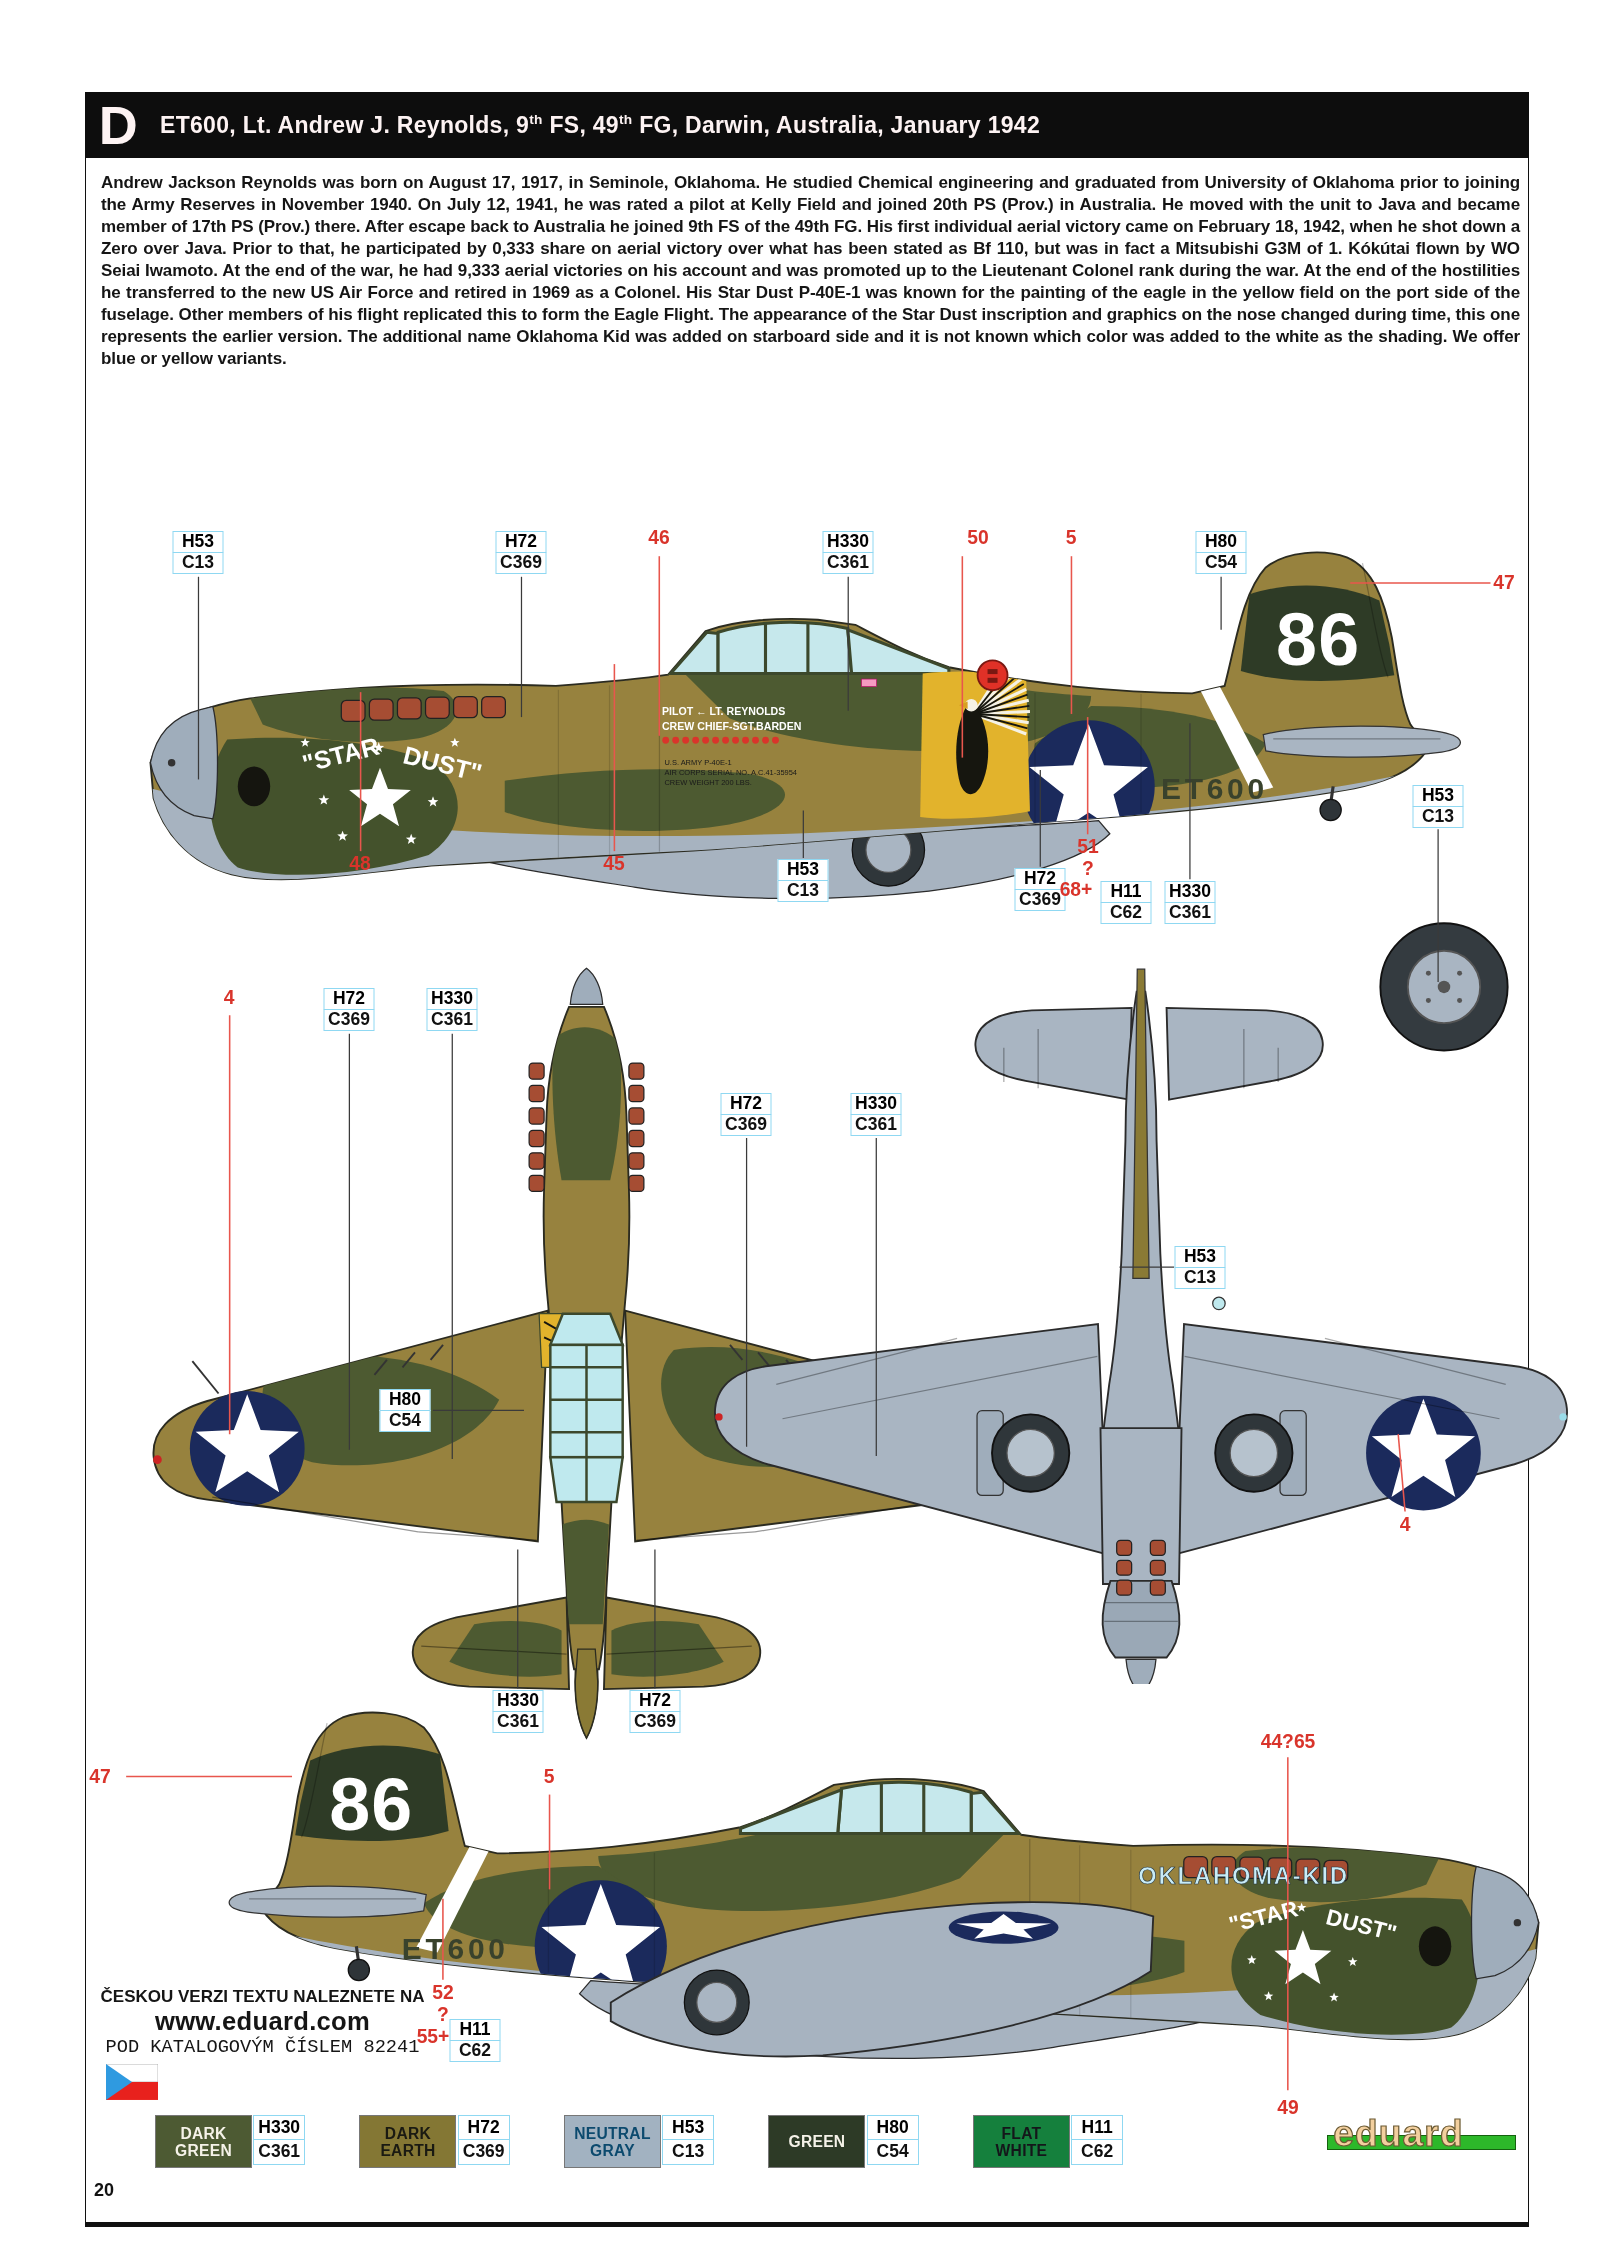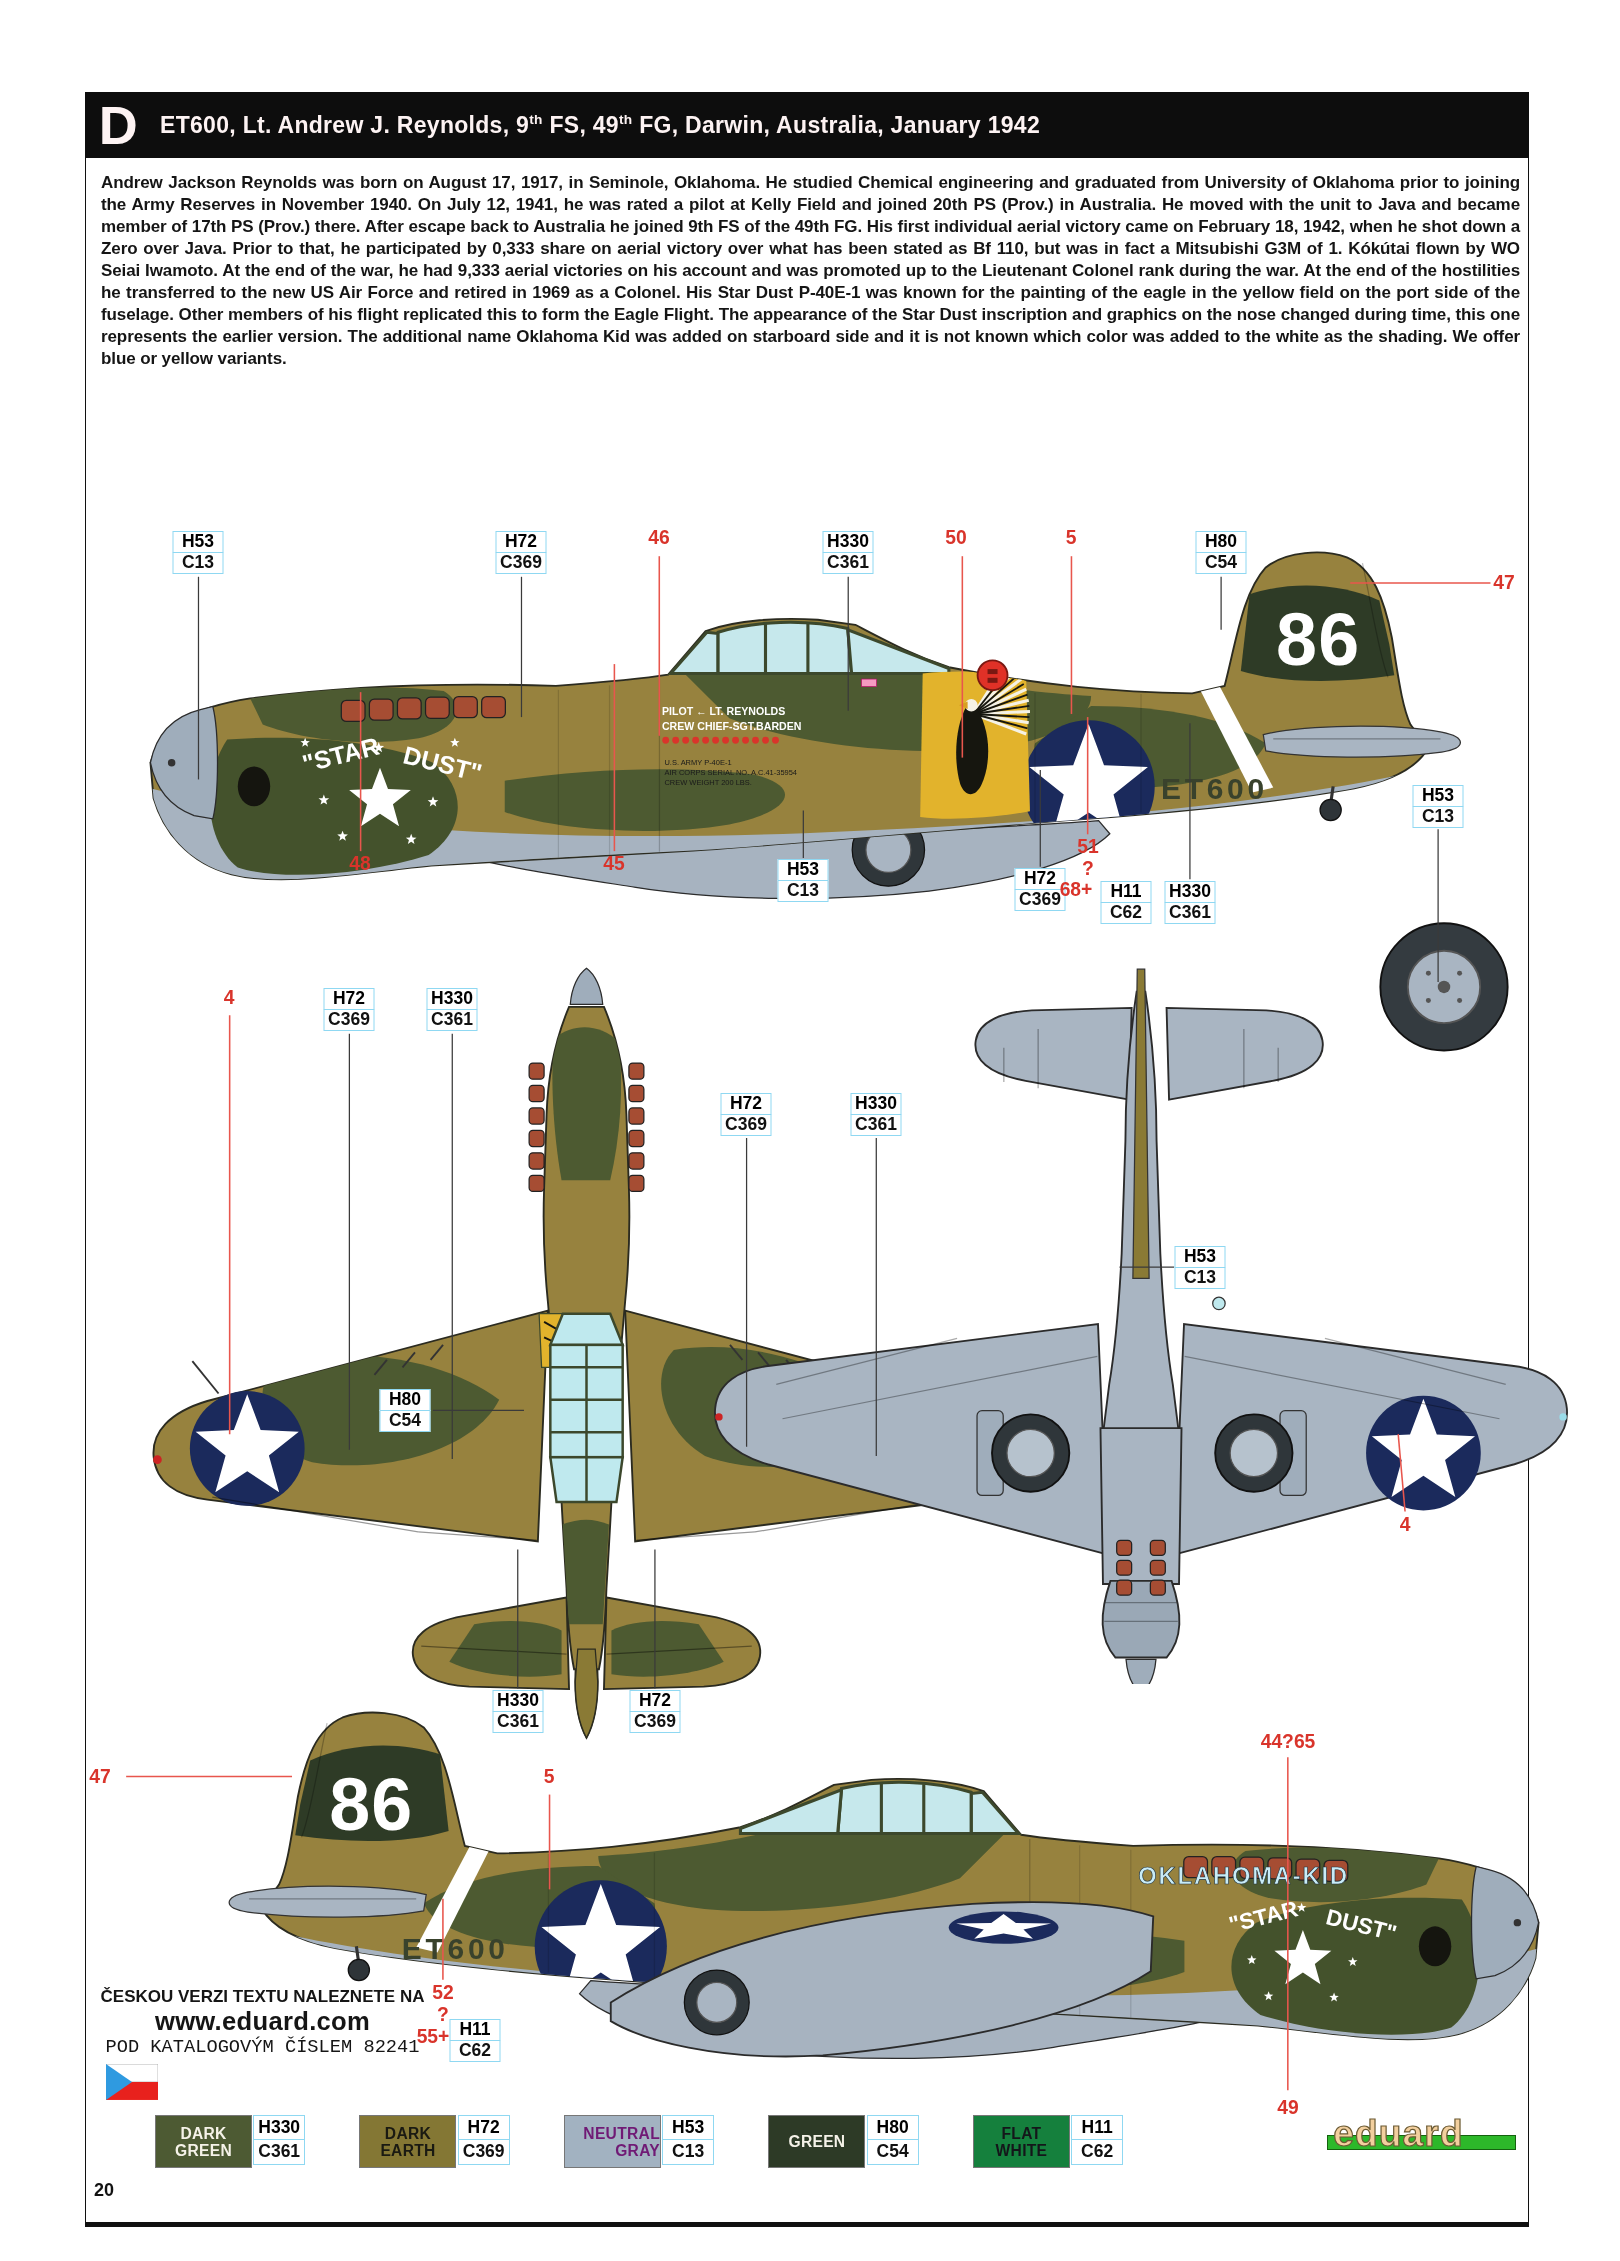--- a/index.html
+++ b/index.html
@@ -452,21 +452,21 @@
       </div>
       <div class="pbox" style="left: 655px; top: 1690px;">
         <div class="pcell h">H72</div>
         <div class="pcell c">C369</div>
       </div>
       <div class="pbox" style="left: 475px; top: 2019px;">
         <div class="pcell h">H11</div>
         <div class="pcell c">C62</div>
       </div>
       <div class="step" style="left: 659px; top: 527px;">46</div>
-      <div class="step" style="left: 956px; top: 527px;">50</div>
+      <div class="step" style="left: 978px; top: 527px;">50</div>
       <div class="step" style="left: 1071px; top: 527px;">5</div>
       <div class="step" style="left: 1504px; top: 572px;">47</div>
       <div class="step" style="left: 360px; top: 853px;">48</div>
       <div class="step" style="left: 614px; top: 853px;">45</div>
       <div class="step" style="left: 1088px; top: 836px;">51</div>
       <div class="step" style="left: 1088px; top: 858px;">?</div>
       <div class="step" style="left: 1076px; top: 879px;">68+</div>
       <div class="step" style="left: 229px; top: 987px;">4</div>
       <div class="step" style="left: 1405px; top: 1514px;">4</div>
       <div class="step" style="left: 549px; top: 1766px;">5</div>
@@ -504,21 +504,21 @@
         <div class="leg-swatch" style="background: rgb(132, 119, 52); color: rgb(26, 26, 18);">
           <div>DARK</div>
           <div>EARTH</div>
         </div>
         <div class="leg-codes">
           <div class="pcell h">H72</div>
           <div class="pcell c">C369</div>
         </div>
       </div>
       <div class="leg-entry">
-        <div class="leg-swatch" style="background: rgb(162, 178, 193); color: #701a75; align-items: flex-end;">
+        <div class="leg-swatch" style="background: rgb(162, 178, 193); color: #0c4a6e;">
           <div>NEUTRAL</div>
           <div>GRAY</div>
         </div>
         <div class="leg-codes">
           <div class="pcell h">H53</div>
           <div class="pcell c">C13</div>
         </div>
       </div>
       <div class="leg-entry">
         <div class="leg-swatch" style="background: rgb(45, 58, 38); color: rgb(245, 242, 232);">

